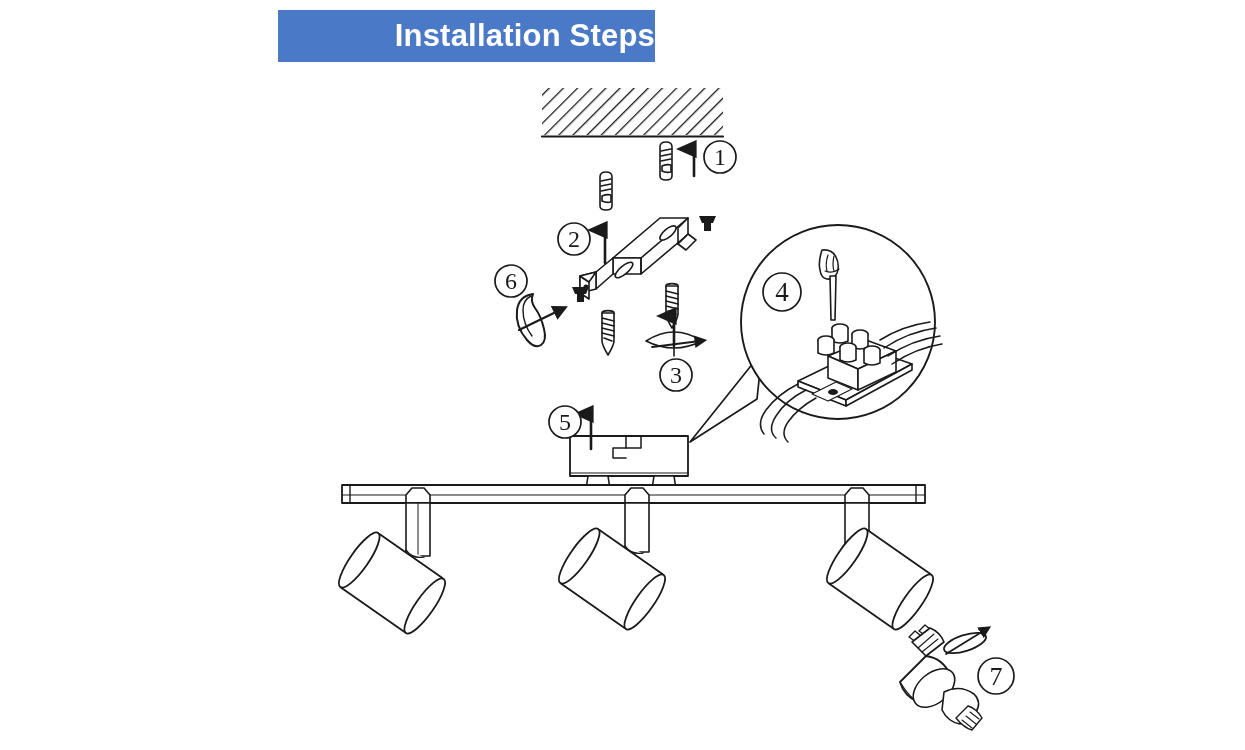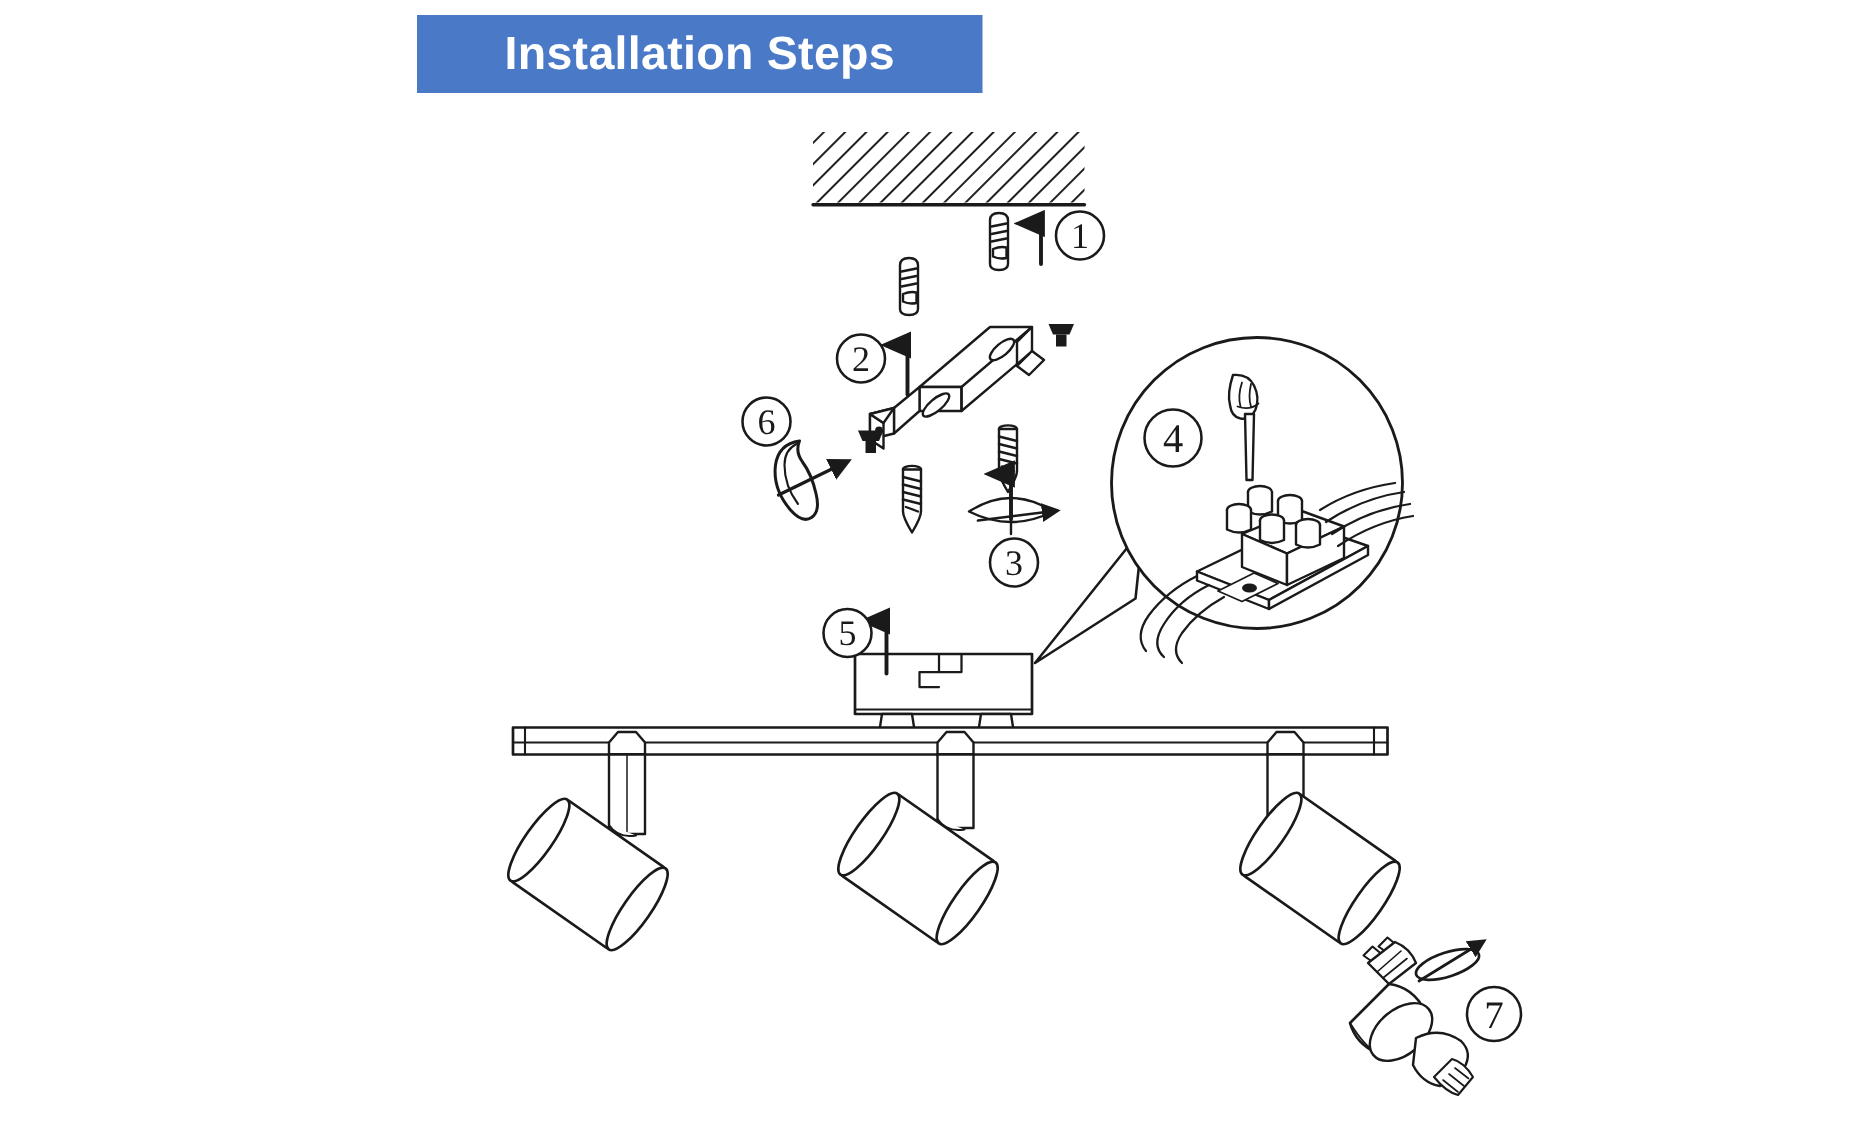--- a/index.html
+++ b/index.html
@@ -19,21 +19,21 @@
   }
   #title-banner {
     position: absolute;
     left: 278px;
     top: 10px;
     width: 377px;
     height: 52px;
     background: #4a7ac7;
     display: flex;
     align-items: center;
-    justify-content: center;
+    justify-content: flex-end;
   }
   #title-text {
     color: #ffffff;
     font-family: "Liberation Sans", sans-serif;
     font-size: 31px;
     font-weight: bold;
     letter-spacing: 0.2px;
     white-space: nowrap;
   }
   #diagram-svg {

